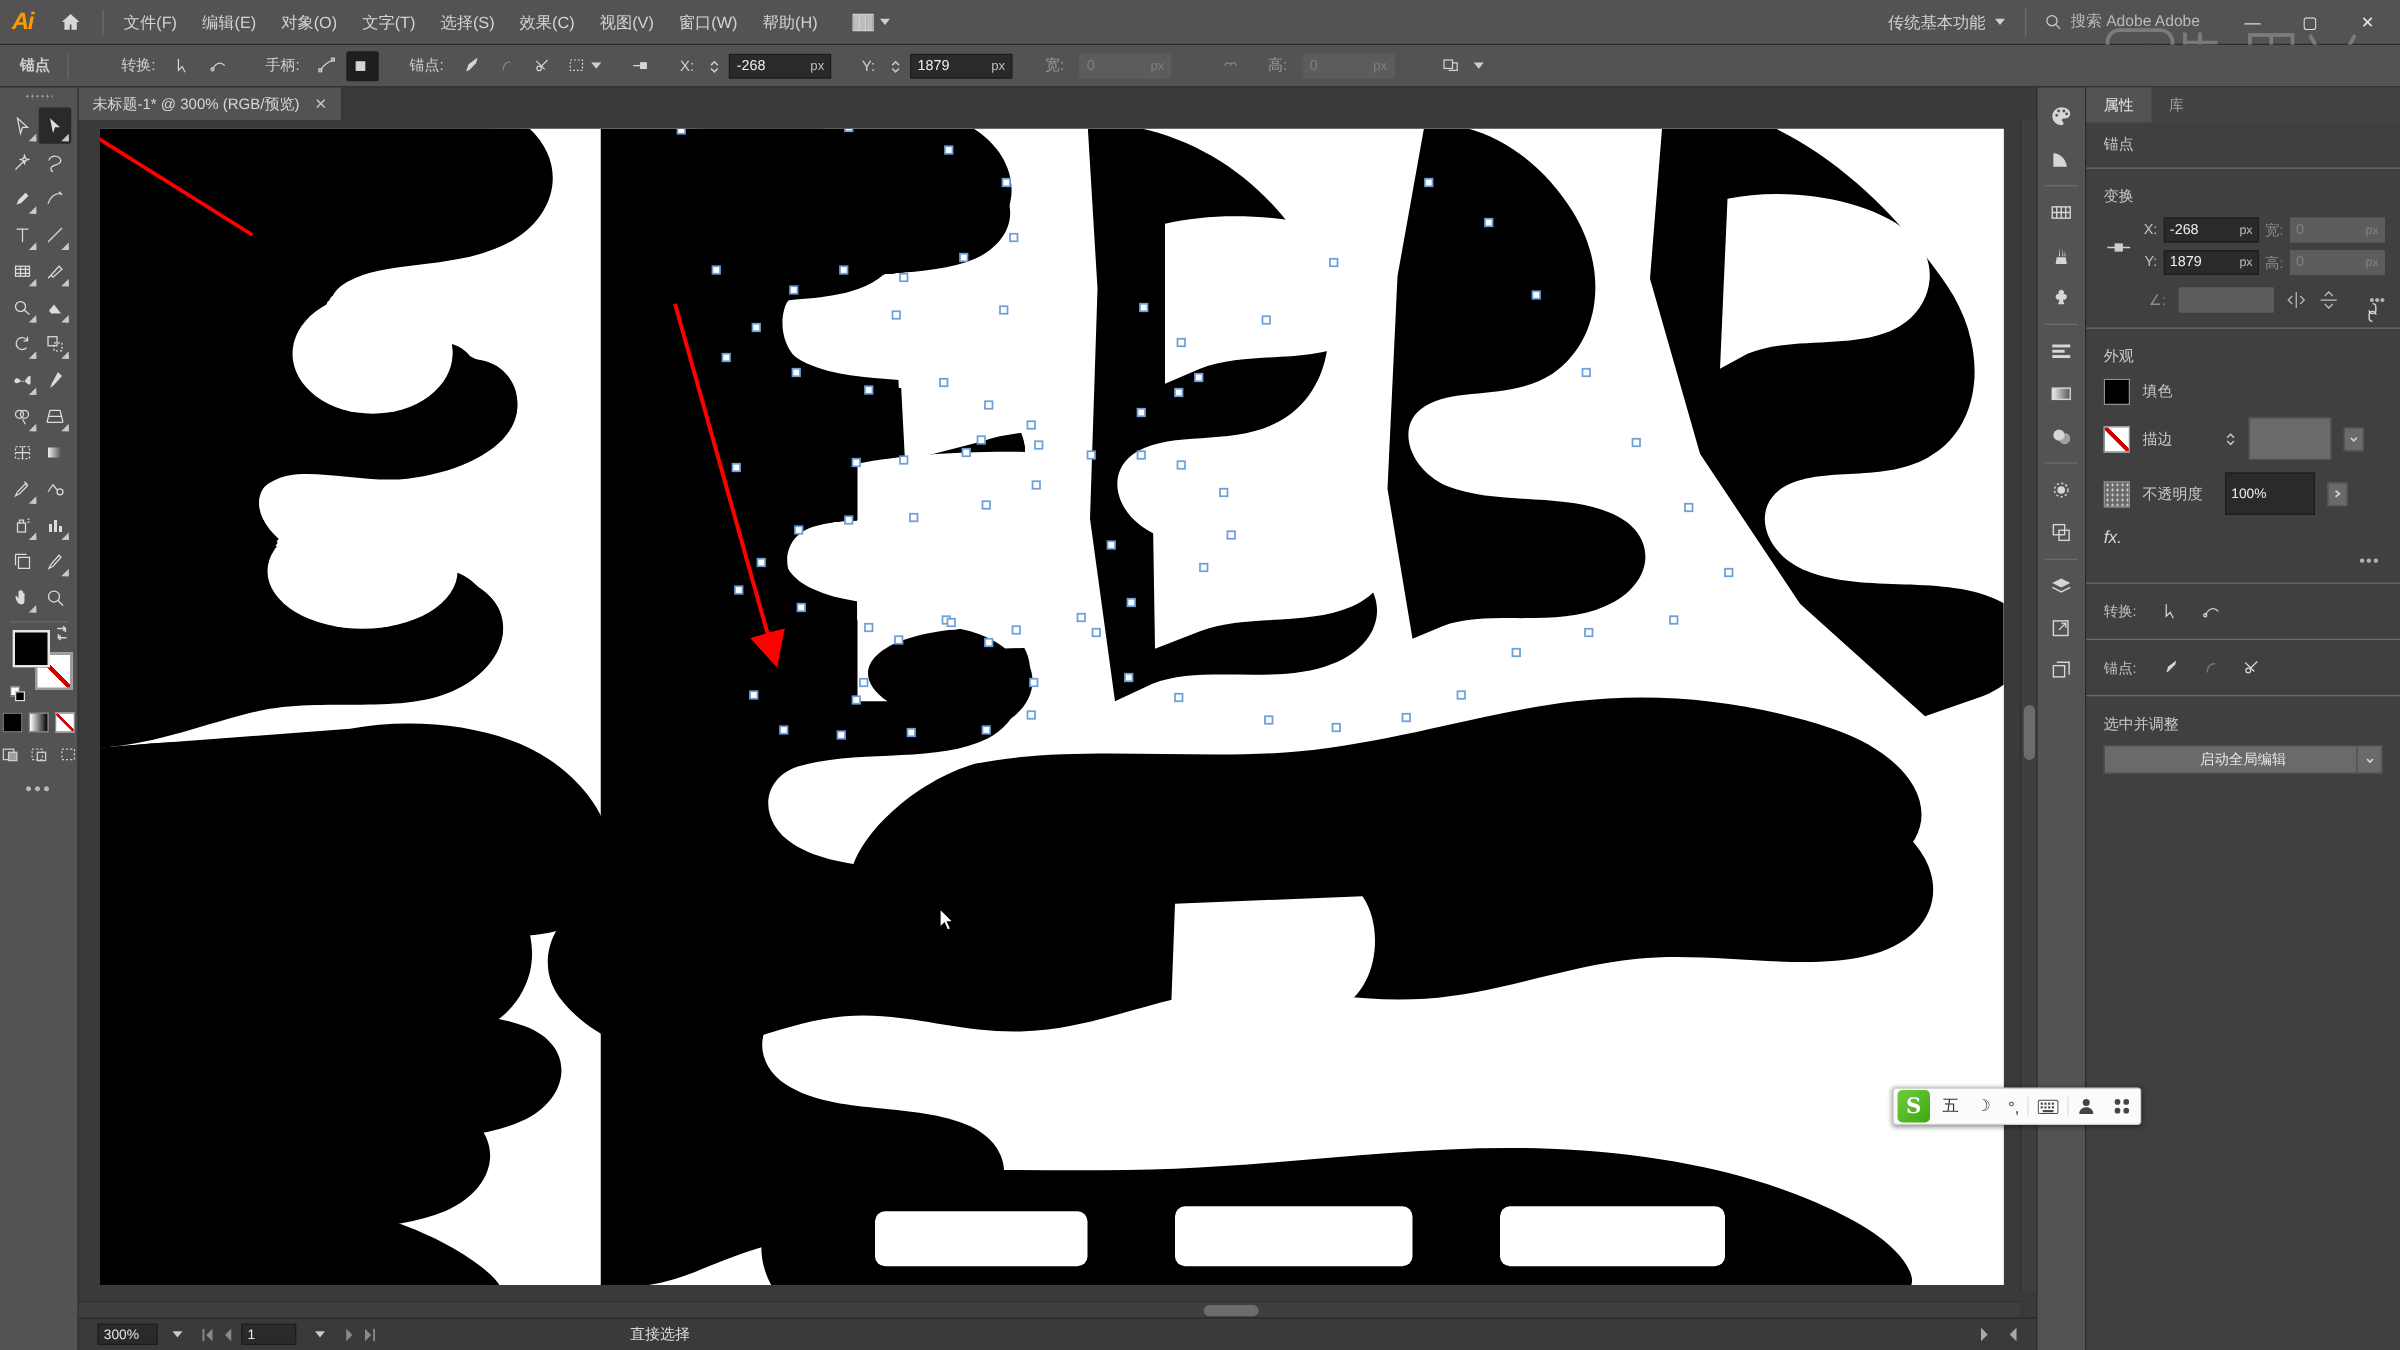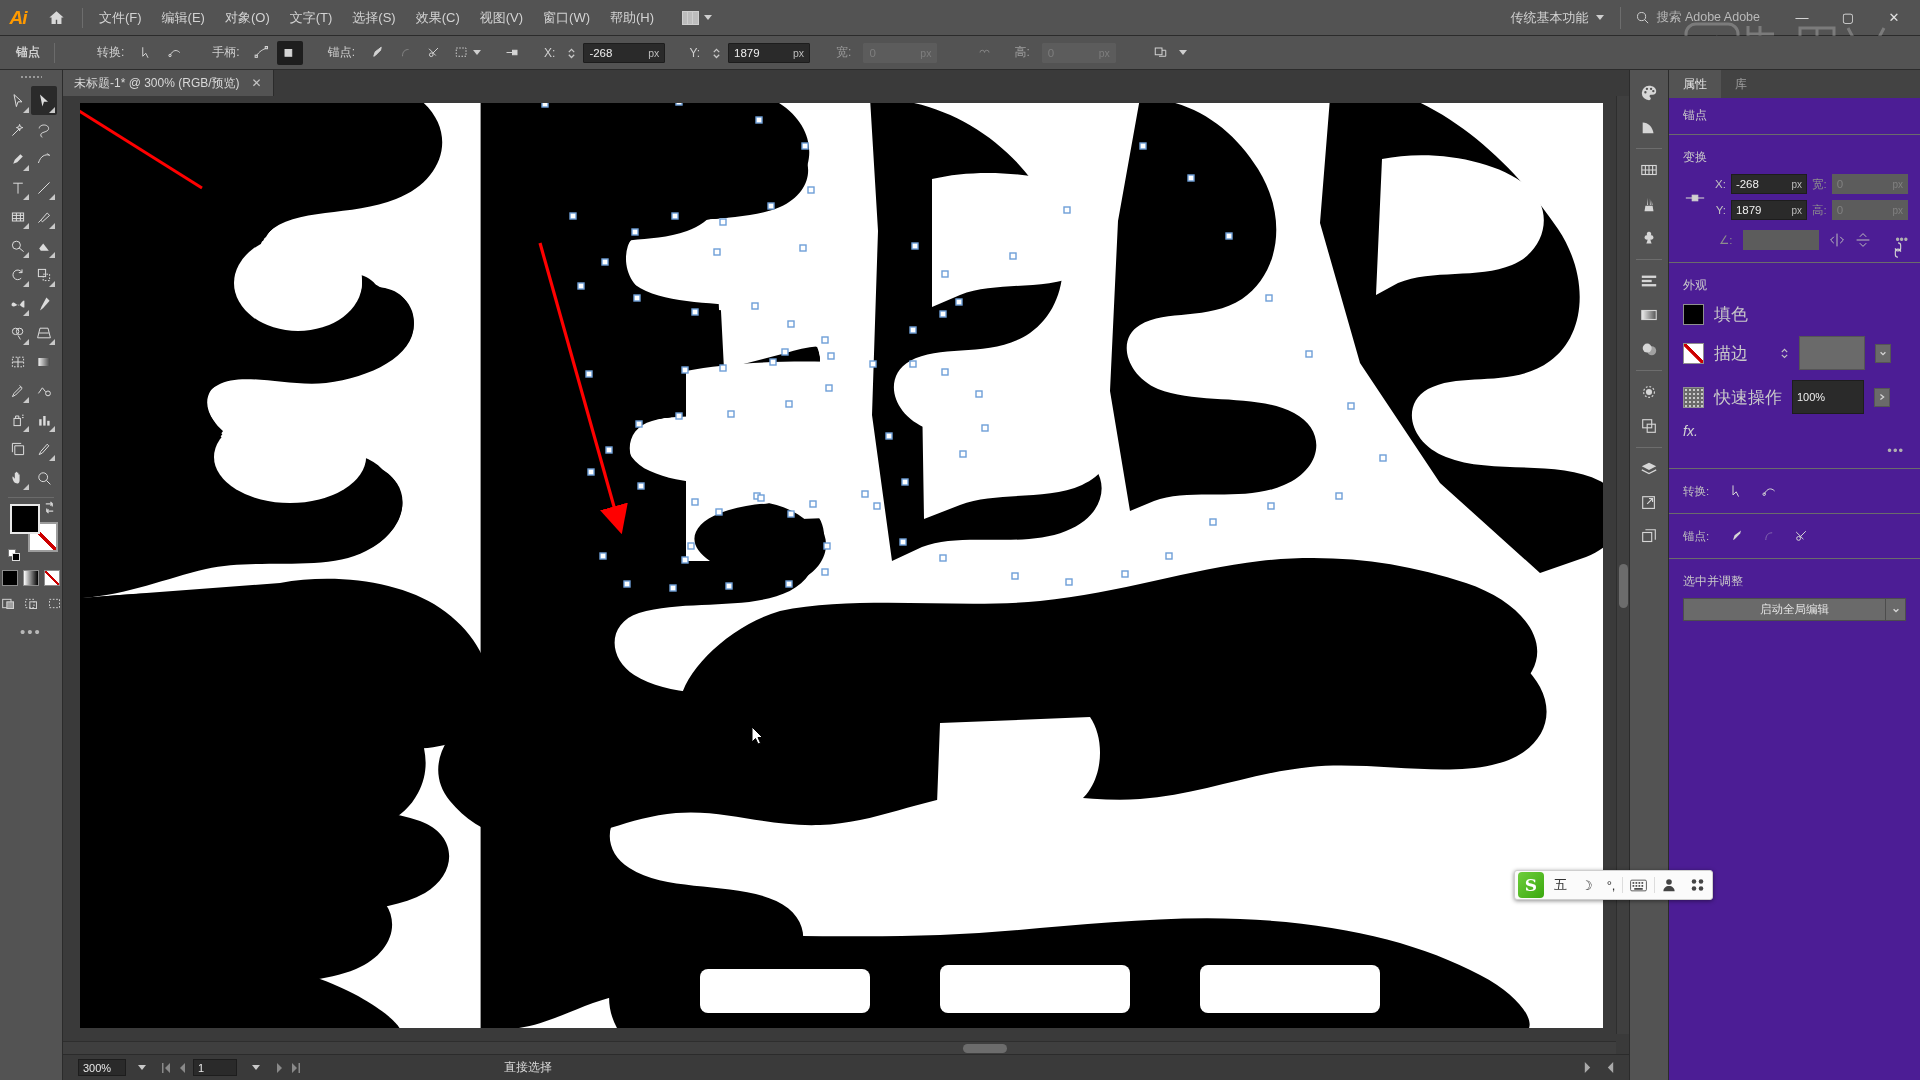--- a/index.html
+++ b/index.html
@@ -191,21 +191,21 @@
     border-left:1px solid #2b2b2b;border-right:1px solid #2b2b2b;
     display:flex;flex-direction:column;align-items:center;padding-top:6px;
   }
   .rail .r-ico{ width:34px;height:34px;display:flex;align-items:center;justify-content:center;border-radius:2px;}
   .rail .r-ico svg{width:18px;height:18px;stroke:#d6d6d6;fill:none;stroke-width:1.25;}
   .rail .r-ico.fill svg{fill:#d6d6d6;stroke:none;}
   .rail-div{width:26px;height:1px;background:#6d6d6d;margin:4px 0;}
 
   
   .panel{
-    position:absolute;right:0;top:70px;width:251px;height:1010px;background:#4c1d95;
+    position:absolute;right:0;top:70px;width:251px;height:1010px;background:#404040;
   }
   .panel-tabs{ display:flex;height:28px;background:#434343; }
   .p-tab{
     display:flex;align-items:center;padding:0 14px;color:#9e9e9e;font-size:12px;height:28px;
   }
   .p-tab.active{ background:#535353;color:#e4e4e4; }
   .p-title{ padding:9px 14px 6px 14px;color:#c9c9c9;font-size:12px; }
   .p-sec-hdr{ padding:10px 14px 4px 14px;color:#c9c9c9;font-size:12px; }
   .p-divider{ height:1px;background:#6b6b6b;margin:4px 0; }
   .xf-body{ display:flex;align-items:flex-start;padding:4px 12px 10px 12px;gap:6px; }
@@ -226,21 +226,21 @@
   .xf-row2{ display:flex;align-items:center;gap:10px;padding:0 12px 8px 50px;}
   .xf-row2 svg{width:16px;height:16px;stroke:#bdbdbd;fill:none;stroke-width:1.25;}
   .app-row{ display:flex;align-items:center;gap:10px;padding:5px 14px; }
   .app-sw{ width:21px;height:21px;border:1px solid #8f8f8f; }
   .app-sw.fillsw{ background:#000; }
   .app-sw.strokesw{ background:#fff;position:relative; }
   .app-sw.strokesw:after{content:"";position:absolute;inset:0;
     background:linear-gradient(to top right,transparent 44%,#c00 45%,#c00 56%,transparent 57%);}
   .app-sw.opac{ background:#6a6a6a;
     background-image:radial-gradient(circle,#c9c9c9 0.9px,transparent 1px);background-size:4px 4px;}
-  .app-lab{ color:#c9c9c9;font-size:17px;min-width:56px; }
+  .app-lab{ color:#c9c9c9;font-size:12px;min-width:56px; }
   .small-num{
     height:34px;width:66px;background:#2a2a2a;border:1px solid #1d1d1d;color:#f0f0f0;
     font-size:11px;display:flex;align-items:center;padding:0 4px;
   }
   .small-num.empty{ background:#6a6a6a;border-color:#555; }
   .spin{ display:flex;flex-direction:column;}
   .spin svg{width:9px;height:14px;stroke:#c4c4c4;fill:none;stroke-width:1.3;}
   .chev{ width:16px;height:19px;display:flex;align-items:center;justify-content:center;
          background:#6a6a6a;border:1px solid #555;}
   .chev svg{width:8px;height:8px;stroke:#d5d5d5;fill:none;stroke-width:1.6;}
@@ -1209,21 +1209,21 @@
       </span>
       <span class="chev">
         <svg viewBox="0 0 10 10">
             <path d="M2 4l3 3 3-3"></path>
           </svg>
       </span>
     </div>
 
     <div class="app-row">
       <span class="app-sw opac"></span>
-      <span class="app-lab">快速操作</span>
+      <span class="app-lab">不透明度</span>
       <span class="small-num" style="width:72px;">
         <span>100%</span>
       </span>
       <span class="chev">
         <svg viewBox="0 0 10 10">
             <path d="M3 2l4 3-4 3"></path>
           </svg>
       </span>
     </div>
 

